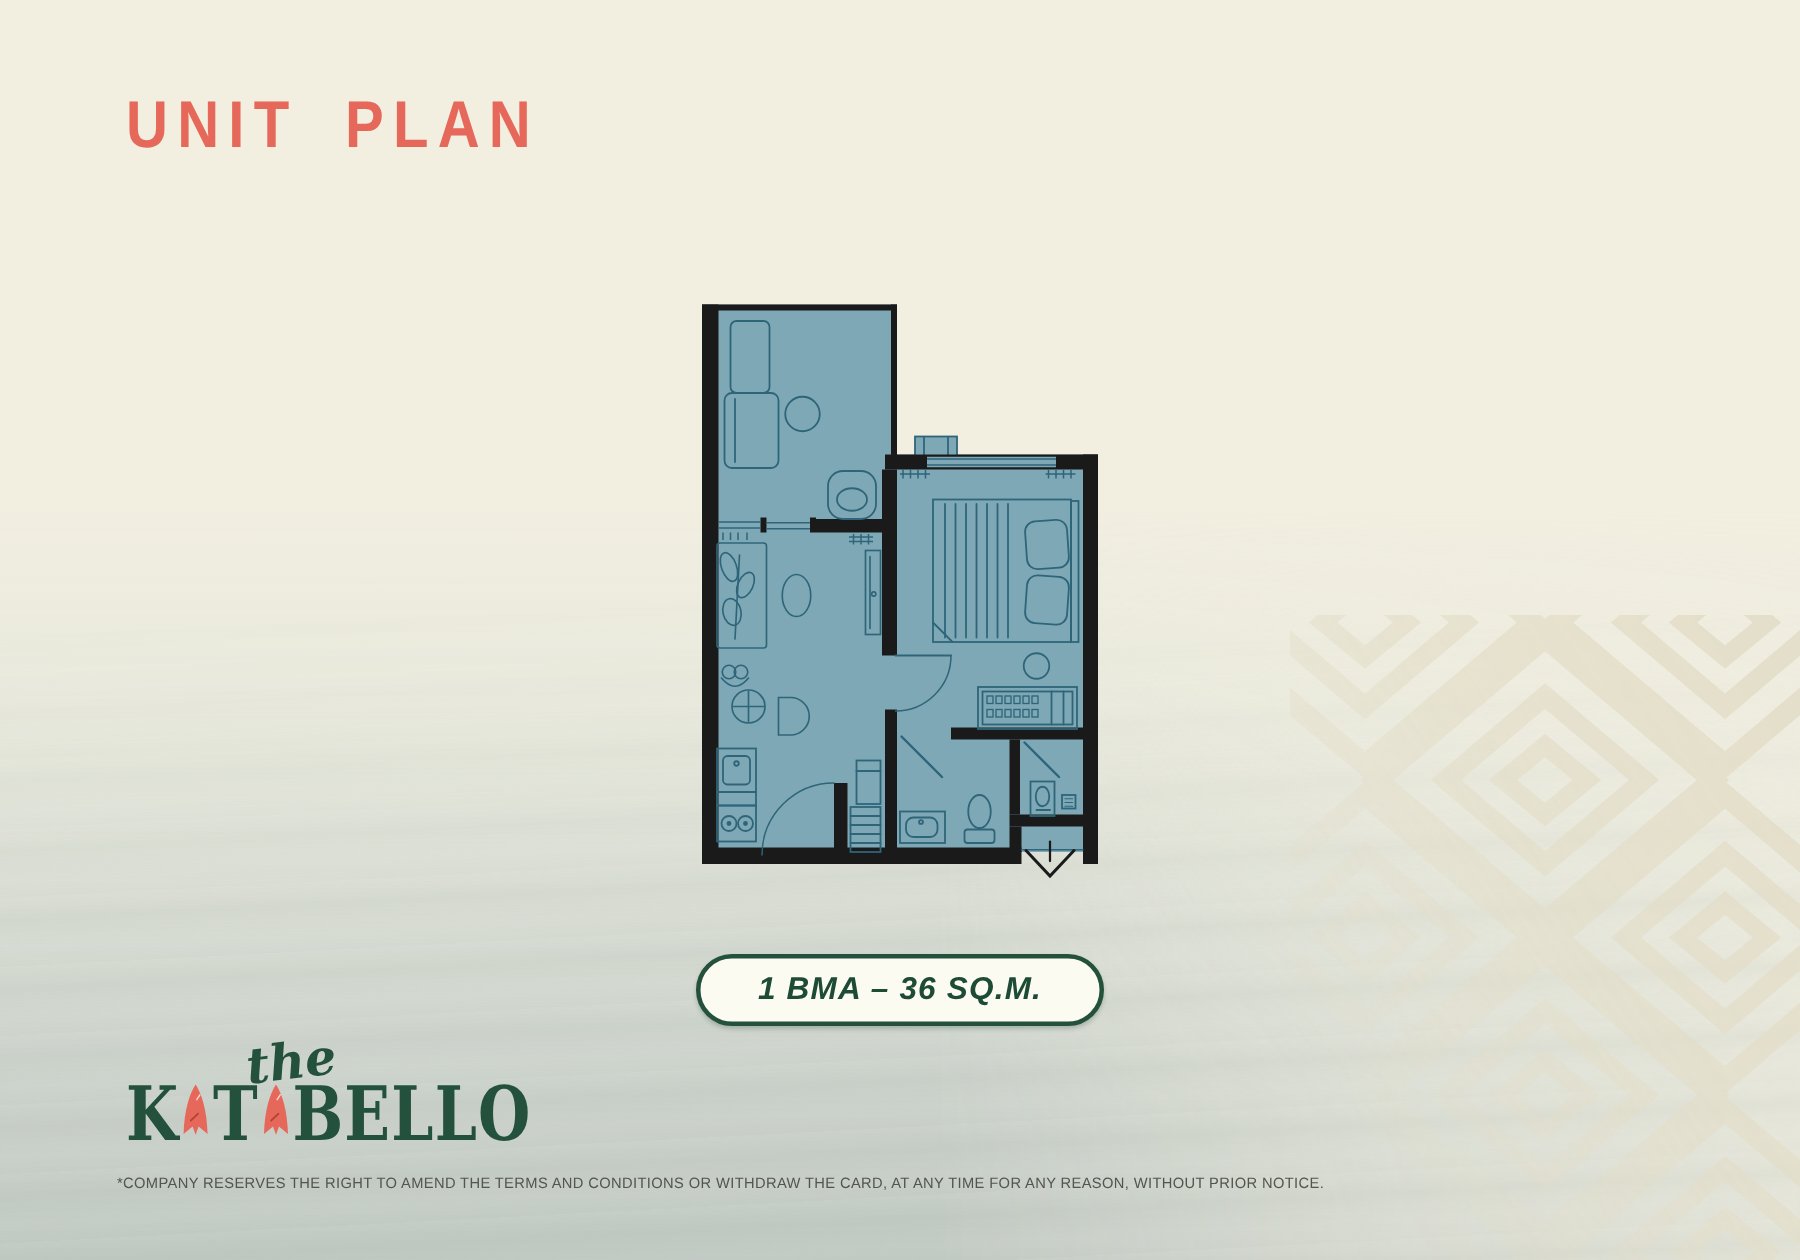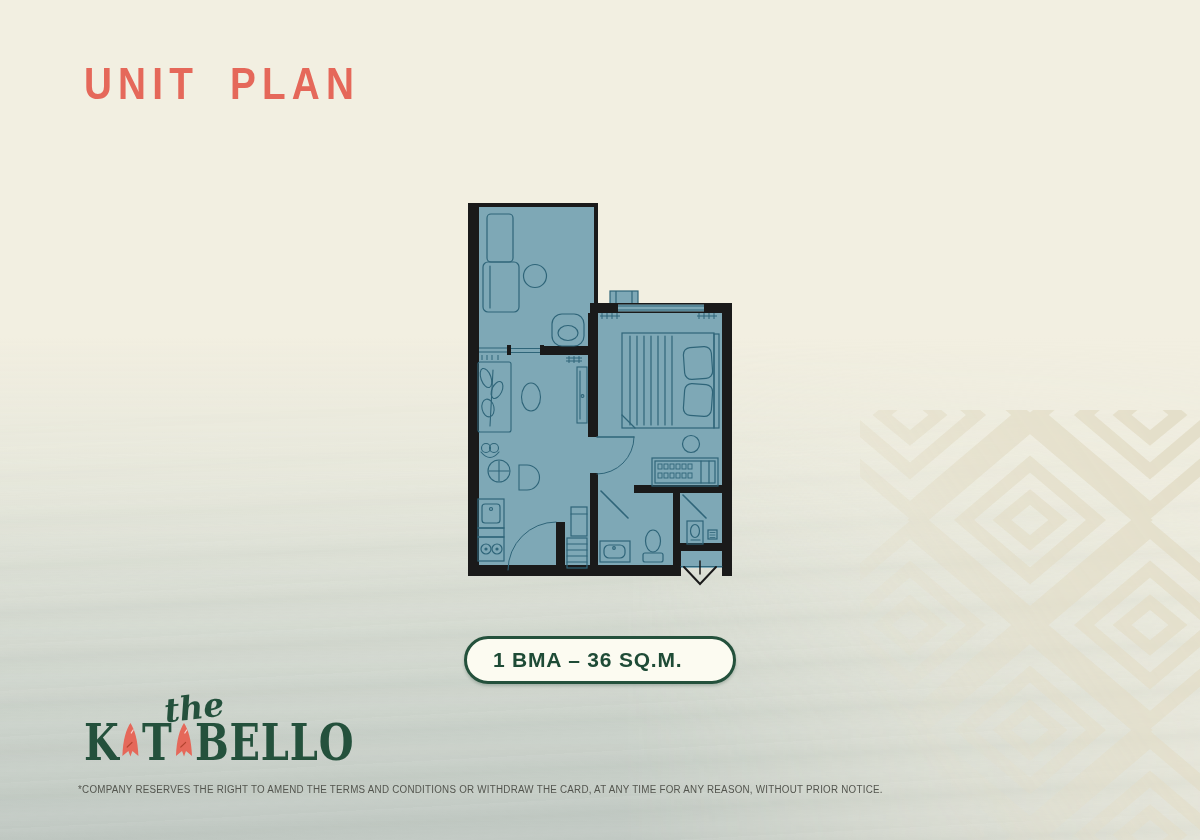--- a/index.html
+++ b/index.html
@@ -51,22 +51,23 @@
     letter-spacing:7px;word-spacing:16px;
     transform:scaleX(.88);transform-origin:left center;
   }
   
   .plan{position:absolute;left:440px;top:180px;width:330px;height:420px;}
   
   .badge{
     position:absolute;left:50%;top:636px;transform:translateX(-50%);
     min-width:272px;height:48px;padding:0 26px;
     background:#FCFBF1;border:3px solid var(--green);border-radius:26px;
-    display:flex;align-items:center;justify-content:flex-start;
+    display:flex;align-items:center;justify-content:center;
     box-shadow:0 2px 3px rgba(40,70,55,.25);
+    font-style:italic;
   }
   .badge span{
     font-size:21px;font-weight:700;color:#1E4B36;letter-spacing:.8px;
   }
   
   .logo{position:absolute;left:84px;top:692px;width:240px;height:86px;}
   .logo .the{
     position:absolute;left:80px;top:-4px;
     font-family:"DejaVu Serif", serif;font-style:italic;font-weight:700;
     font-size:33px;color:var(--green);transform:rotate(-7deg);

